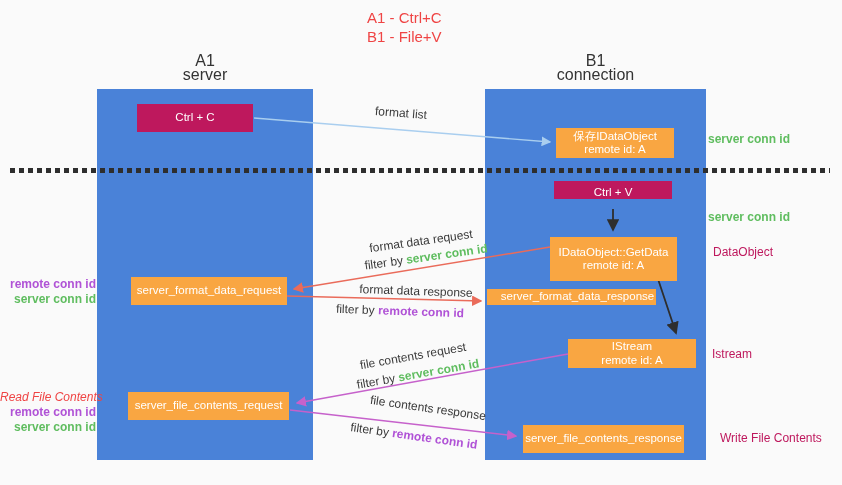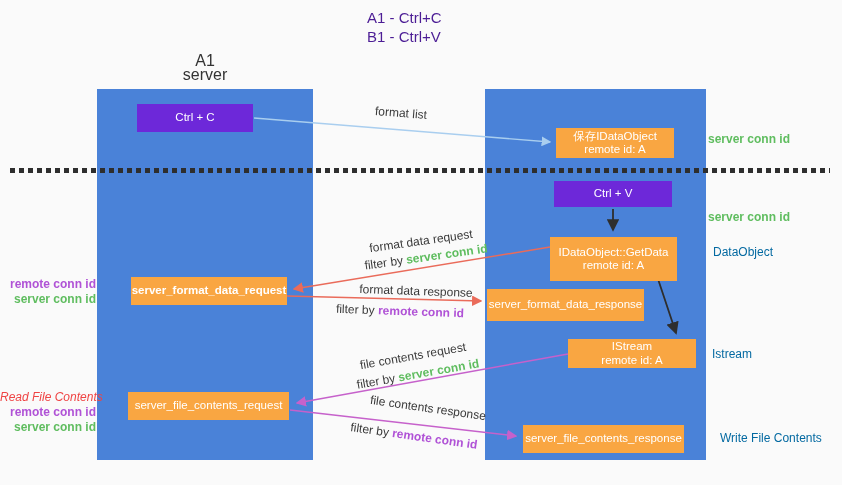--- a/index.html
+++ b/index.html
@@ -4,65 +4,69 @@
 <style>
   html,body{margin:0;padding:0;}
   body{
     font-family:"Liberation Sans","DejaVu Sans",sans-serif;
     background:#fafafa;
   }
   .canvas{
     position:relative;width:842px;height:485px;background:#fafafa;overflow:hidden;
   }
   .title{
-    position:absolute;left:367px;top:8px;font-size:15px;line-height:19px;color:#4c1d95;z-index:5;
+    position:absolute;left:367px;top:8px;font-size:15px;line-height:19px;color:#ef4444;z-index:5;
   }
   .col-header{
     position:absolute;top:54px;font-size:16px;line-height:14px;color:#333;text-align:center;z-index:5;
   }
   .lifeline{
     position:absolute;top:89px;height:371px;background:#4A82D8;z-index:1;
   }
   .divider{
     position:absolute;left:10px;top:168px;width:820px;height:5px;z-index:2;
     background:repeating-linear-gradient(90deg,#2e2e2e 0 5px,transparent 5px 9px);
   }
   svg.arrows{position:absolute;left:0;top:0;z-index:3;}
   .node{
     position:absolute;z-index:4;display:flex;flex-direction:column;align-items:center;justify-content:center;
     color:#fff;font-size:11.5px;line-height:13.5px;text-align:center;white-space:nowrap;
   }
   .node.orange{background:#F9A642;}
-  .node.green{background:#6d28d9;}
+  .node.green{background:#be185d;}
   .arrow-label{
     position:absolute;z-index:5;font-size:12px;color:#3a3a3a;white-space:nowrap;
     transform-origin:center;
   }
   .side-label{
-    position:absolute;z-index:5;font-size:12px;color:#0369a1;white-space:nowrap;
+    position:absolute;z-index:5;font-size:12px;color:#be185d;white-space:nowrap;
   }
   .conn-green{color:#5FBD5F;font-weight:bold;}
   .conn-purple{color:#B052D6;font-weight:bold;}
   .left-stack{
     position:absolute;left:0;width:96px;text-align:right;z-index:5;font-size:12px;line-height:15px;white-space:nowrap;
   }
 </style>
 </head>
 <body>
 
 <div class="canvas">
 
   <div class="title">
     <div>A1 - Ctrl+C</div>
-    <div>B1 - Ctrl+V</div>
+    <div>B1 - File+V</div>
   </div>
 
   <div class="col-header" style="left:97px;width:216px;">
     <div>A1</div>
     <div>server</div>
+  </div>
+  <div class="col-header" style="left:485px;width:221px;">
+    <div>B1</div>
+    <div>connection</div>
   </div>
 
   <div class="lifeline" style="left:97px;width:216px;"></div>
   <div class="lifeline" style="left:485px;width:221px;"></div>
 
   <div class="divider"></div>
 
   <svg class="arrows" width="842" height="485">
     <defs>
       <marker id="m-blue" markerWidth="7" markerHeight="7" refX="6" refY="3.5" orient="auto" markerUnits="strokeWidth">
@@ -89,34 +93,34 @@
 
   <div class="node green" style="left:137px;top:104px;width:116px;height:28px;">
     <div>Ctrl + C</div>
   </div>
 
   <div class="node orange" style="left:556px;top:128px;width:118px;height:30px;">
     <div>保存IDataObject</div>
     <div>remote id: A</div>
   </div>
 
-  <div class="node green" style="left:554px;top:181px;width:118px;height:26px;">
+  <div class="node green" style="left:554px;top:181px;width:118px;height:18px;justify-content:flex-end;">
     <div>Ctrl + V</div>
   </div>
 
   <div class="node orange" style="left:550px;top:237px;width:127px;height:44px;">
     <div>IDataObject::GetData</div>
     <div>remote id: A</div>
   </div>
 
-  <div class="node orange" style="left:131px;top:277px;width:156px;height:28px;font-weight:bold;">
+  <div class="node orange" style="left:131px;top:277px;width:156px;height:28px;">
     <div>server_format_data_request</div>
   </div>
 
-  <div class="node orange" style="left:487px;top:289px;width:157px;height:32px;">
+  <div class="node orange" style="left:487px;top:289px;width:157px;height:16px;padding-left:12px;">
     <div>server_format_data_response</div>
   </div>
 
   <div class="node orange" style="left:568px;top:339px;width:128px;height:29px;">
     <div>IStream</div>
     <div>remote id: A</div>
   </div>
 
   <div class="node orange" style="left:523px;top:425px;width:161px;height:28px;">
     <div>server_file_contents_response</div>

